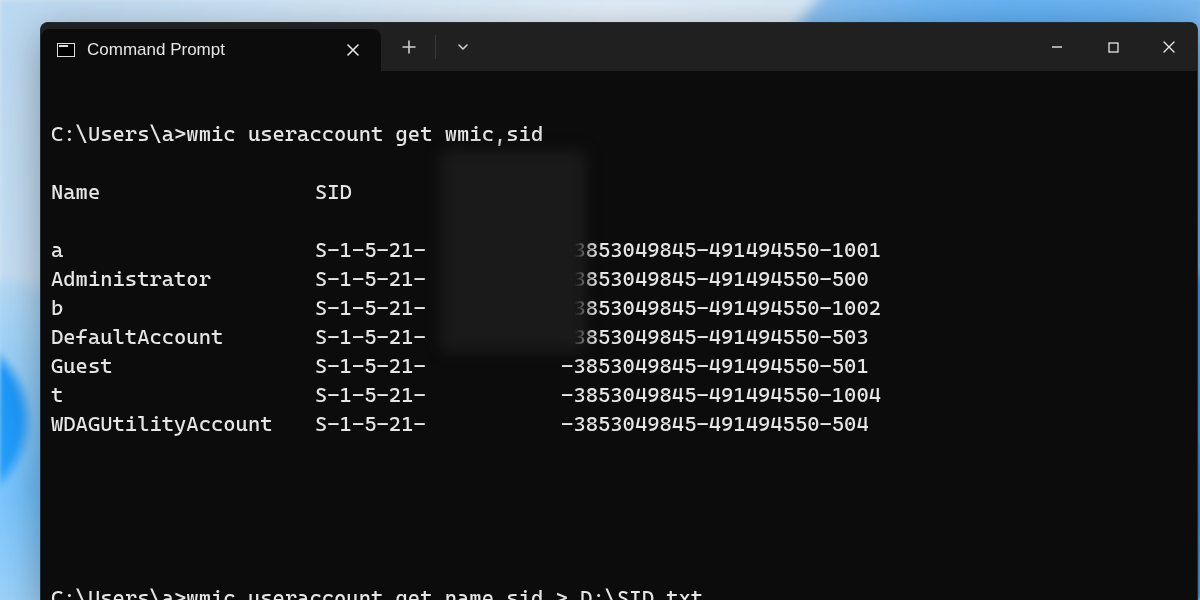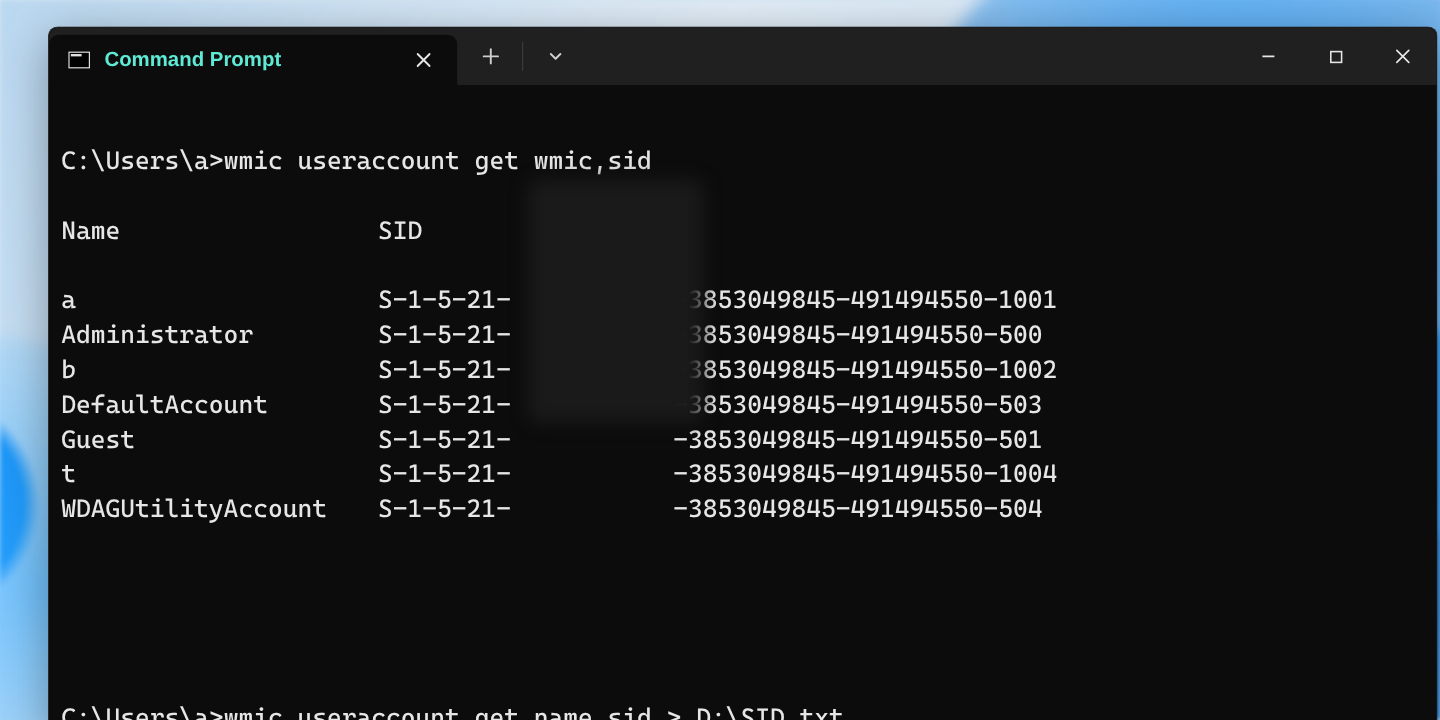--- a/index.html
+++ b/index.html
@@ -88,23 +88,23 @@
     flex-shrink: 0;
   }
   .tab .app-icon::before {
     content:"";
     position:absolute;
     left:1px; top:1px;
     width:9px; height:2px;
     background:#ddd;
   }
   .tab-title {
-    color: #5eead4;
+    color: #e5e5e5;
     font-size: 17px;
-    font-weight: 700;
+    font-weight: 400;
     flex: 1;
     white-space: nowrap;
   }
   .tab-close {
     width: 28px;
     height: 28px;
     display:flex;
     align-items:center;
     justify-content:center;
     color:#fff;

